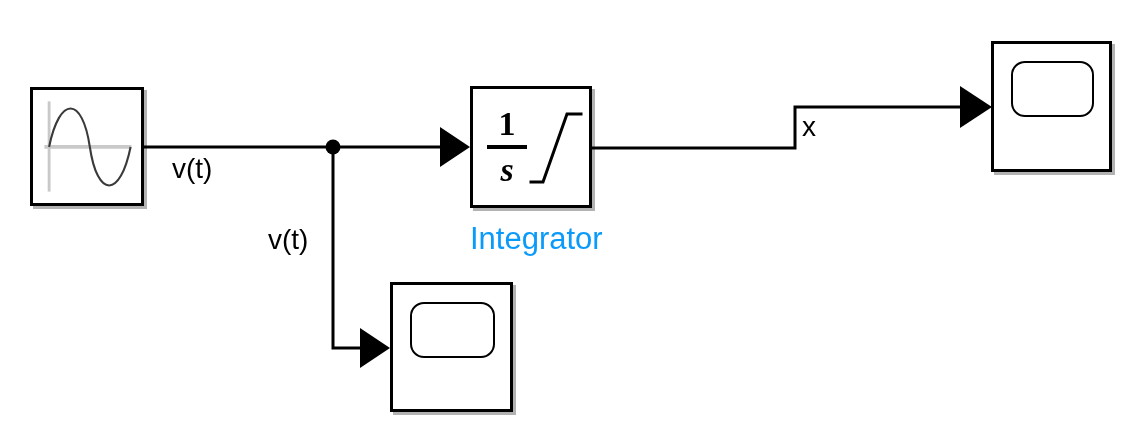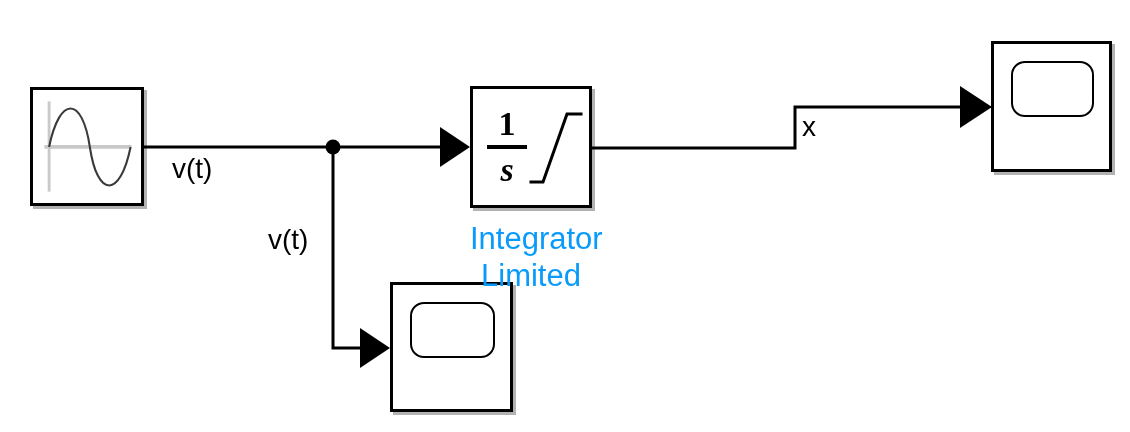--- a/index.html
+++ b/index.html
@@ -187,16 +187,15 @@
   </div>
 
   <div class="sig-label" id="label-vt-main">v(t)</div>
 
   <div class="sig-label" id="label-vt-branch">v(t)</div>
 
   <div class="sig-label" id="label-x">x</div>
 
   <div class="block-label" id="label-integrator">
     <span>Integrator</span>
-    <span>Limited</span>
   </div>
 
 </div>
 
 </body></html>

